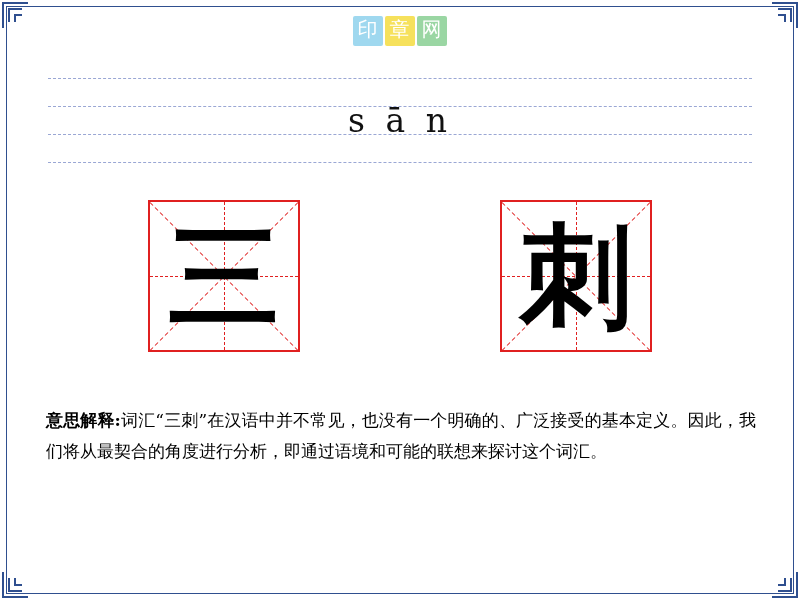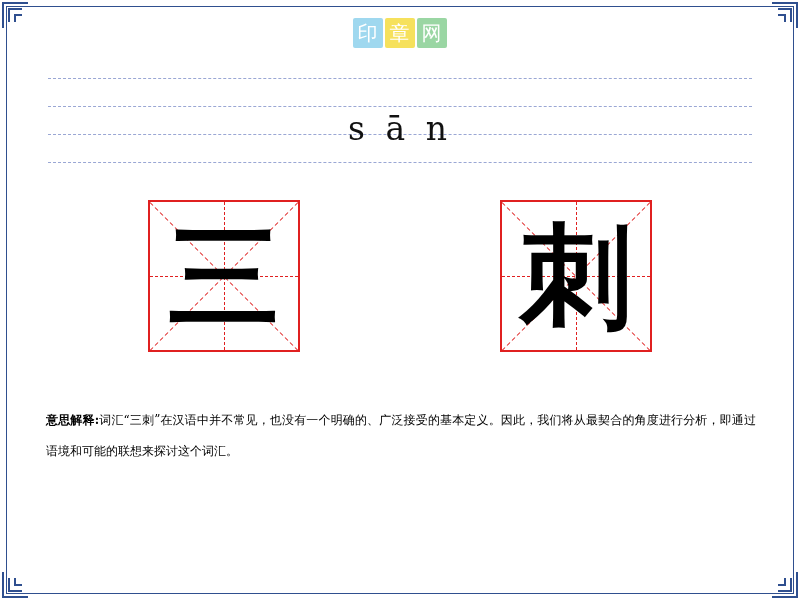--- a/index.html
+++ b/index.html
@@ -56,21 +56,21 @@
   .watermark {
     position: absolute;
     left: 0;
     right: 0;
     top: 16px;
     text-align: center;
     pointer-events: none;
   }
   .watermark .wm-box {
     display: inline-block;
-    font-family: Liberation Serif, serif;
+    font-family: Liberation Mono, monospace;
     font-size: 26px;
     letter-spacing: 1px;
     line-height: 30px;
   }
   .wm-ch {
     display: inline-block;
     width: 30px;
     height: 30px;
     margin: 0 1px;
     color: #ffffff;
@@ -101,21 +101,21 @@
   }
   .gl-0 { top: 0; }
   .gl-1 { top: 28px; }
   .gl-2 { top: 56px; }
   .gl-3 { top: 84px; }
 
   .pinyin-row {
     position: absolute;
     left: 0;
     right: 0;
-    top: 16px;
+    top: 8px;
     height: 84px;
     display: flex;
   }
   .pinyin-cell {
     flex: 1 1 0;
     display: flex;
     align-items: center;
     justify-content: center;
     font-family: "DejaVu Serif", serif;
     font-size: 33px;
@@ -187,21 +187,21 @@
     line-height: 1;
   }
 
   
   .explain {
     position: absolute;
     left: 46px;
     right: 44px;
     top: 405px;
     font-family: "DejaVu Serif", serif;
-    font-size: 12px;
+    font-size: 17px;
     line-height: 31px;
     color: #000000;
     text-align: justify;
   }
   .explain .label {
     font-weight: bold;
   }
   .explain .body {
     font-weight: normal;
   }

